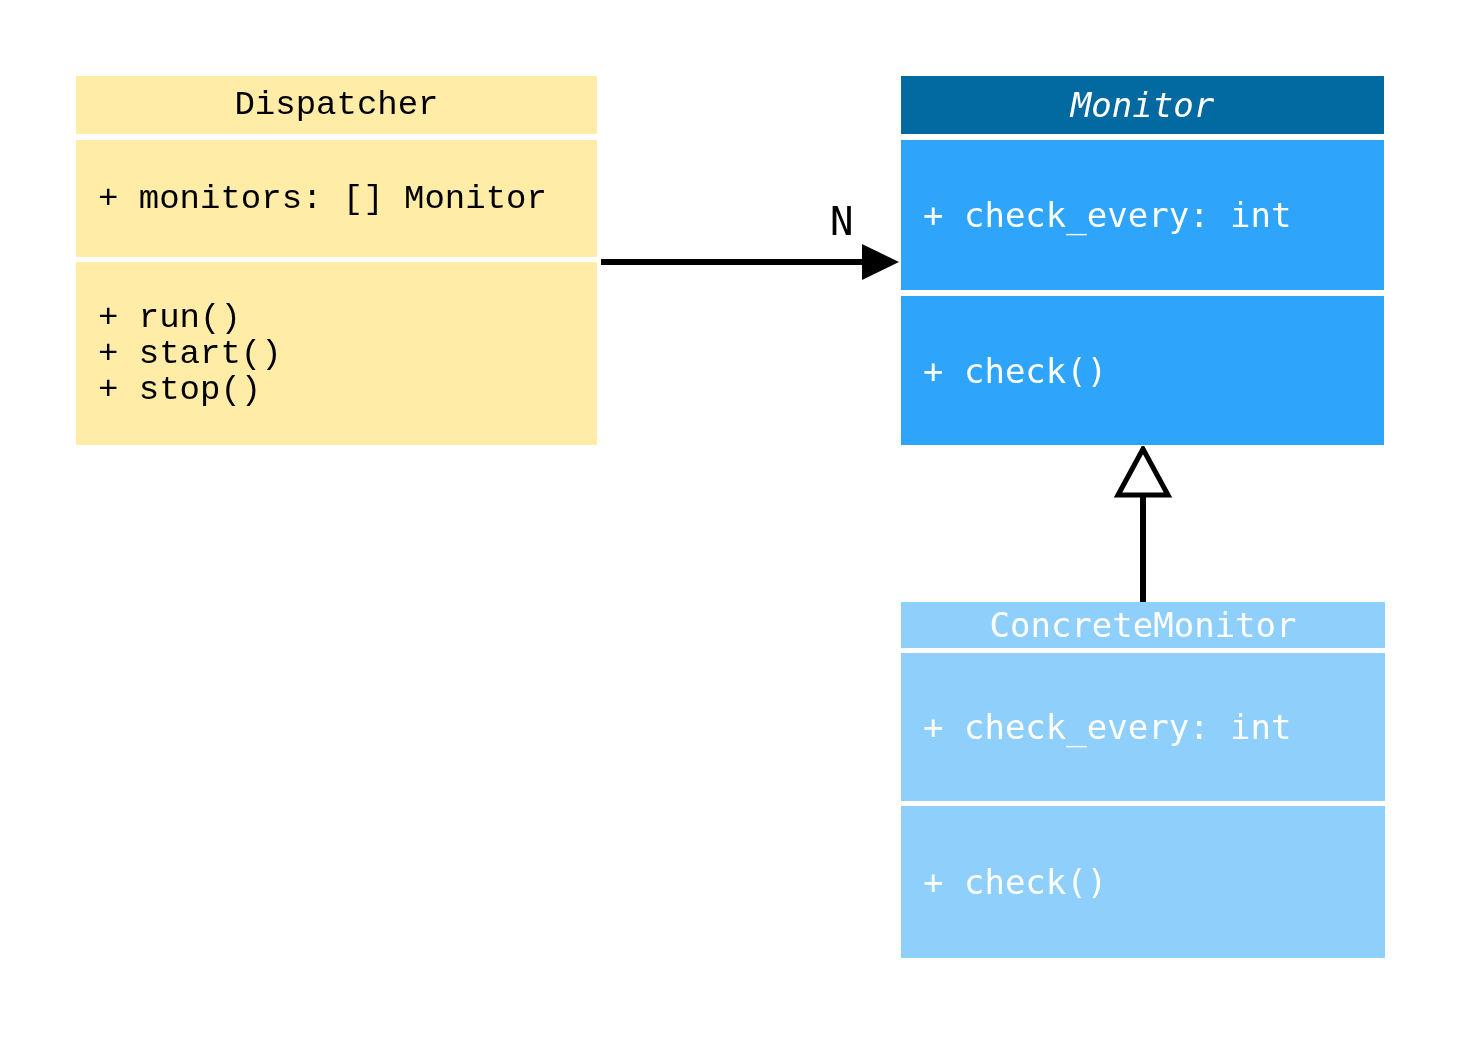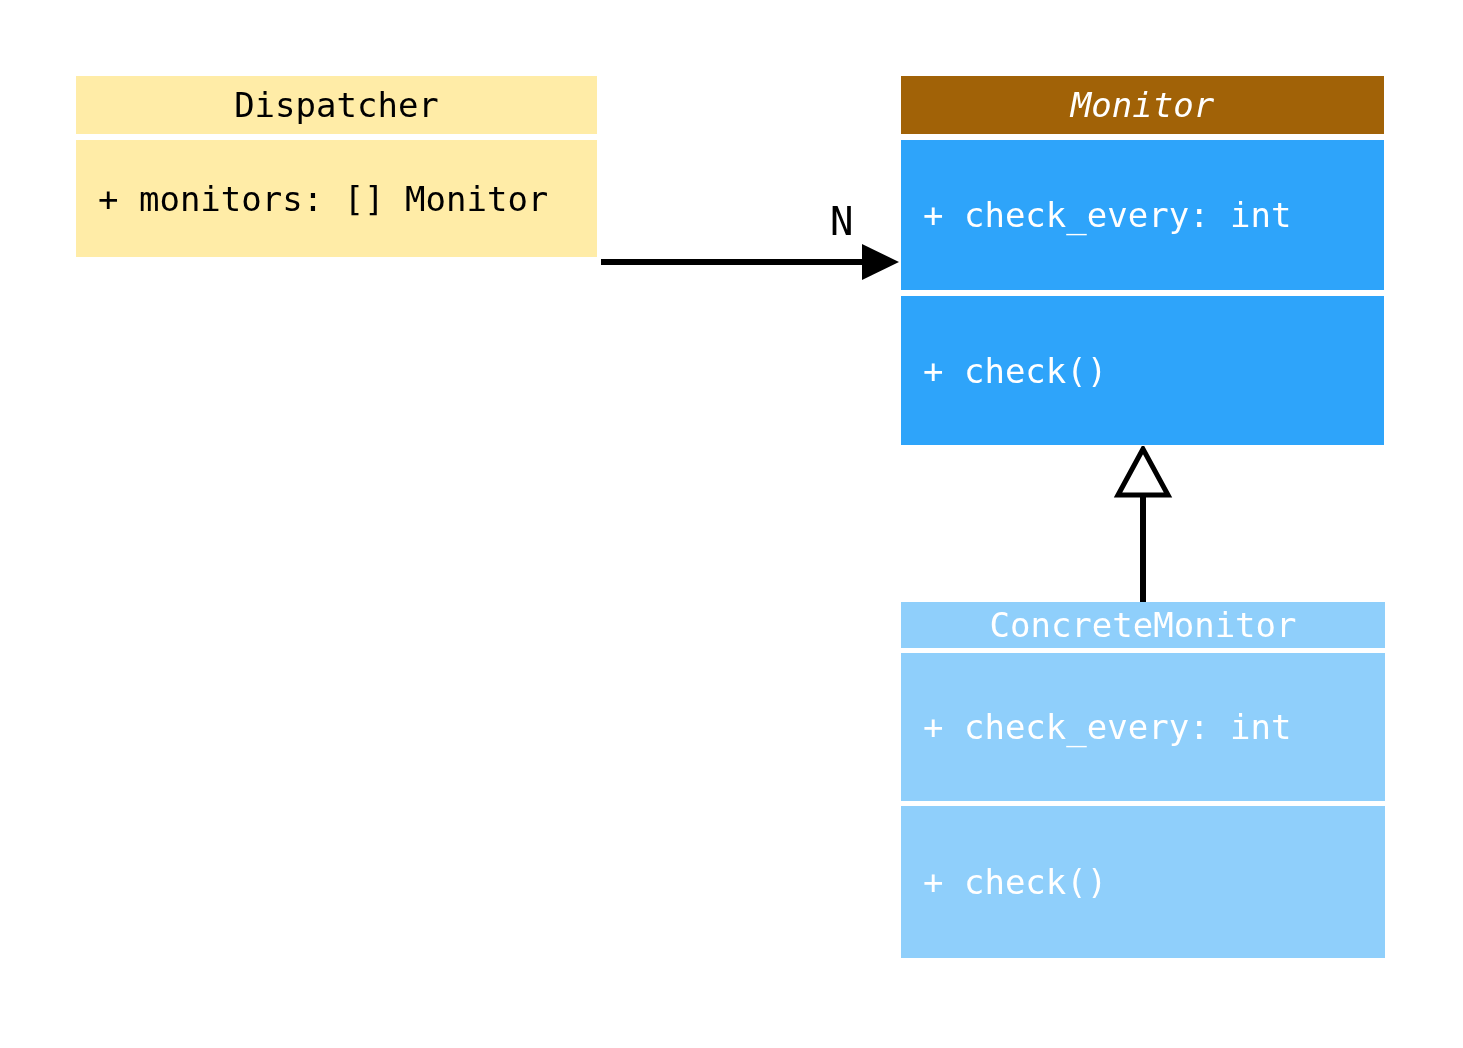--- a/index.html
+++ b/index.html
@@ -32,21 +32,21 @@
     flex-direction: column;
     justify-content: center;
     align-items: flex-start;
     padding-left: 22px;
     font-size: 34px;
     line-height: 36px;
   }
   .row { white-space: pre; }
 
   
-  #box-dispatcher { left: 76px; top: 76px; width: 521px; height: 369px; }
+  #box-dispatcher { left: 76px; top: 76px; width: 521px; height: 369px; font-family: Liberation Mono, monospace; }
   #box-dispatcher .title   { height: 58px; }
   #box-dispatcher .attrs   { height: 117px; margin-top: 6px; }
   #box-dispatcher .methods { height: 183px; margin-top: 5px; }
 
   
   #box-monitor { left: 901px; top: 76px; width: 483px; height: 369px; }
   #box-monitor .title   { height: 58px; }
   #box-monitor .attrs   { height: 150px; margin-top: 6px; }
   #box-monitor .methods { height: 149px; margin-top: 6px; }
 
@@ -94,24 +94,29 @@
 </head>
 <body>
 
 <div class="diagram">
 
   <div class="class-box" id="box-dispatcher">
     <div class="sec title" style="background-color: rgb(255, 236, 167); color: rgb(0, 0, 0);">Dispatcher</div>
     <div class="sec body attrs" style="background-color: rgb(255, 236, 167); color: rgb(0, 0, 0);">
       <div class="row">+ monitors: [] Monitor</div>
     </div>
+    <div class="sec body methods" style="background-color: rgb(255, 236, 167); color: rgb(0, 0, 0);">
+      <div class="row">+ run()</div>
+      <div class="row">+ start()</div>
+      <div class="row">+ stop()</div>
+    </div>
   </div>
 
   <div class="class-box" id="box-monitor">
-    <div class="sec title abstract" style="background-color: #a16207; color: rgb(255, 255, 255);">Monitor</div>
+    <div class="sec title abstract" style="background-color: #0369a1; color: rgb(255, 255, 255);">Monitor</div>
     <div class="sec body attrs" style="background-color: rgb(46, 164, 250); color: rgb(255, 255, 255);">
       <div class="row">+ check_every: int</div>
     </div>
     <div class="sec body methods" style="background-color: rgb(46, 164, 250); color: rgb(255, 255, 255);">
       <div class="row">+ check()</div>
     </div>
   </div>
 
   <div class="class-box" id="box-concrete">
     <div class="sec title" style="background-color: rgb(143, 207, 251); color: rgb(255, 255, 255);">ConcreteMonitor</div>

